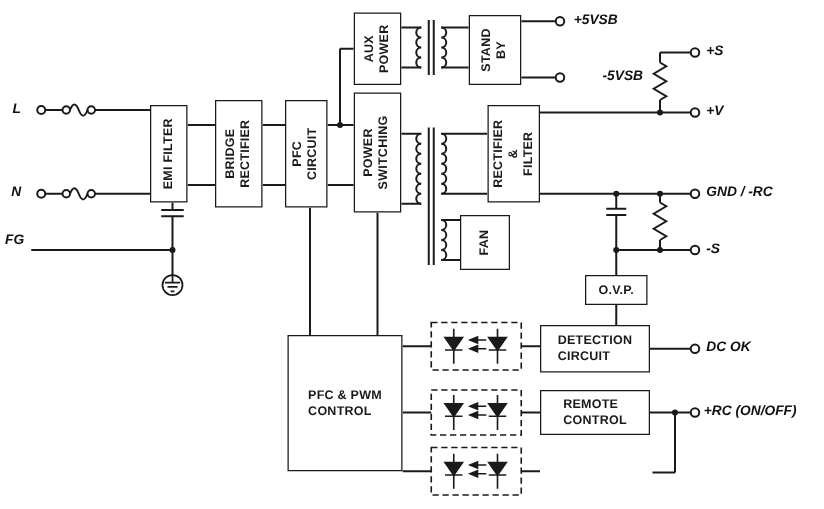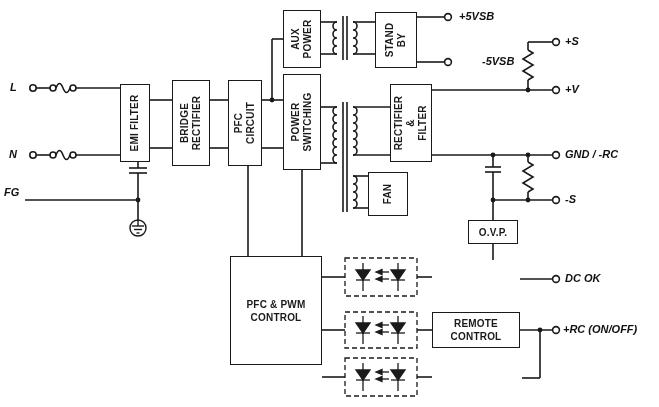--- a/index.html
+++ b/index.html
@@ -3,21 +3,21 @@
 <meta charset="utf-8">
 <style>
   html,body{margin:0;padding:0;background:#fff;}
   .canvas{position:relative;width:659px;height:407px;background:#ffffff;
           font-family:"Liberation Sans",sans-serif;overflow:hidden;}
   svg.wiring{position:absolute;left:0;top:0;}
   .block{position:absolute;box-sizing:border-box;border:1.8px solid #1a1a1a;background:#fff;
          display:flex;align-items:center;justify-content:center;color:#1a1a1a;font-weight:bold;}
   .vlabel{flex:none;width:max-content;transform:rotate(-90deg);white-space:pre-line;
           text-align:center;font-size:10px;line-height:1.2;letter-spacing:.2px;}
-  .hlabel{white-space:pre-line;text-align:center;font-size:10px;line-height:1.3;letter-spacing:.2px;}
+  .hlabel{white-space:pre-line;text-align:left;font-size:10px;line-height:1.3;letter-spacing:.2px;}
   .io-label{position:absolute;font-size:11px;font-weight:bold;color:#111;white-space:nowrap;font-style:italic;}
 </style>
 </head>
 <body>
 
 <div class="canvas">
 
   <svg class="wiring" width="659" height="407" viewBox="0 0 659 407">
     <g stroke="#1a1a1a" stroke-width="1.6" fill="none">
 
@@ -242,25 +242,29 @@
     <span class="vlabel">RECTIFIER
 &amp;
 FILTER</span>
     </div>
   <div class="block" style="left:368px;top:172px;width:40px;height:44px">
     <span class="vlabel">FAN</span>
     </div>
   <div class="block" style="left:468px;top:220px;width:50px;height:24px">
     <span class="hlabel">O.V.P.</span>
     </div>
+  <div class="block" style="left:432px;top:260px;width:88px;height:38px">
+    <span class="hlabel">DETECTION
+CIRCUIT</span>
+    </div>
   <div class="block" style="left:432px;top:312px;width:88px;height:36px">
     <span class="hlabel">REMOTE
 CONTROL</span>
     </div>
-  <div class="block" style="left:230px;top:256px;width:92px;height:109px">
+  <div class="block" style="left:230px;top:268px;width:92px;height:109px">
     <span class="hlabel">PFC &amp; PWM
 CONTROL</span>
     </div>
 
   <div class="io-label" style="left:10px;top:81px">L</div>
   <div class="io-label" style="left:9px;top:148px">N</div>
   <div class="io-label" style="left:4px;top:186px">FG</div>
 
   <div class="io-label" style="left:459px;top:10px">+5VSB</div>
   <div class="io-label" style="left:482px;top:55px">-5VSB</div>

